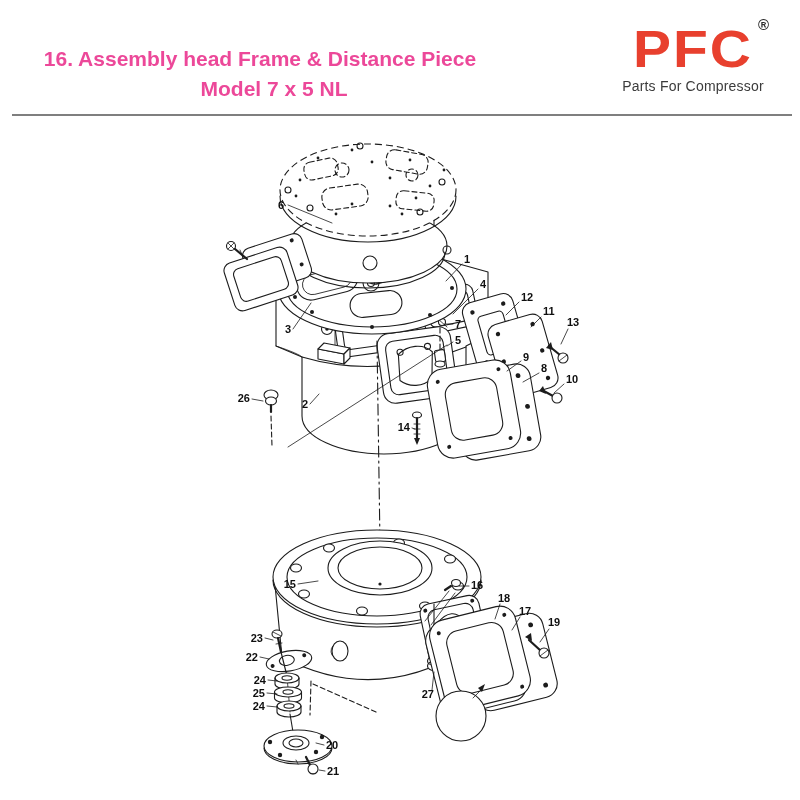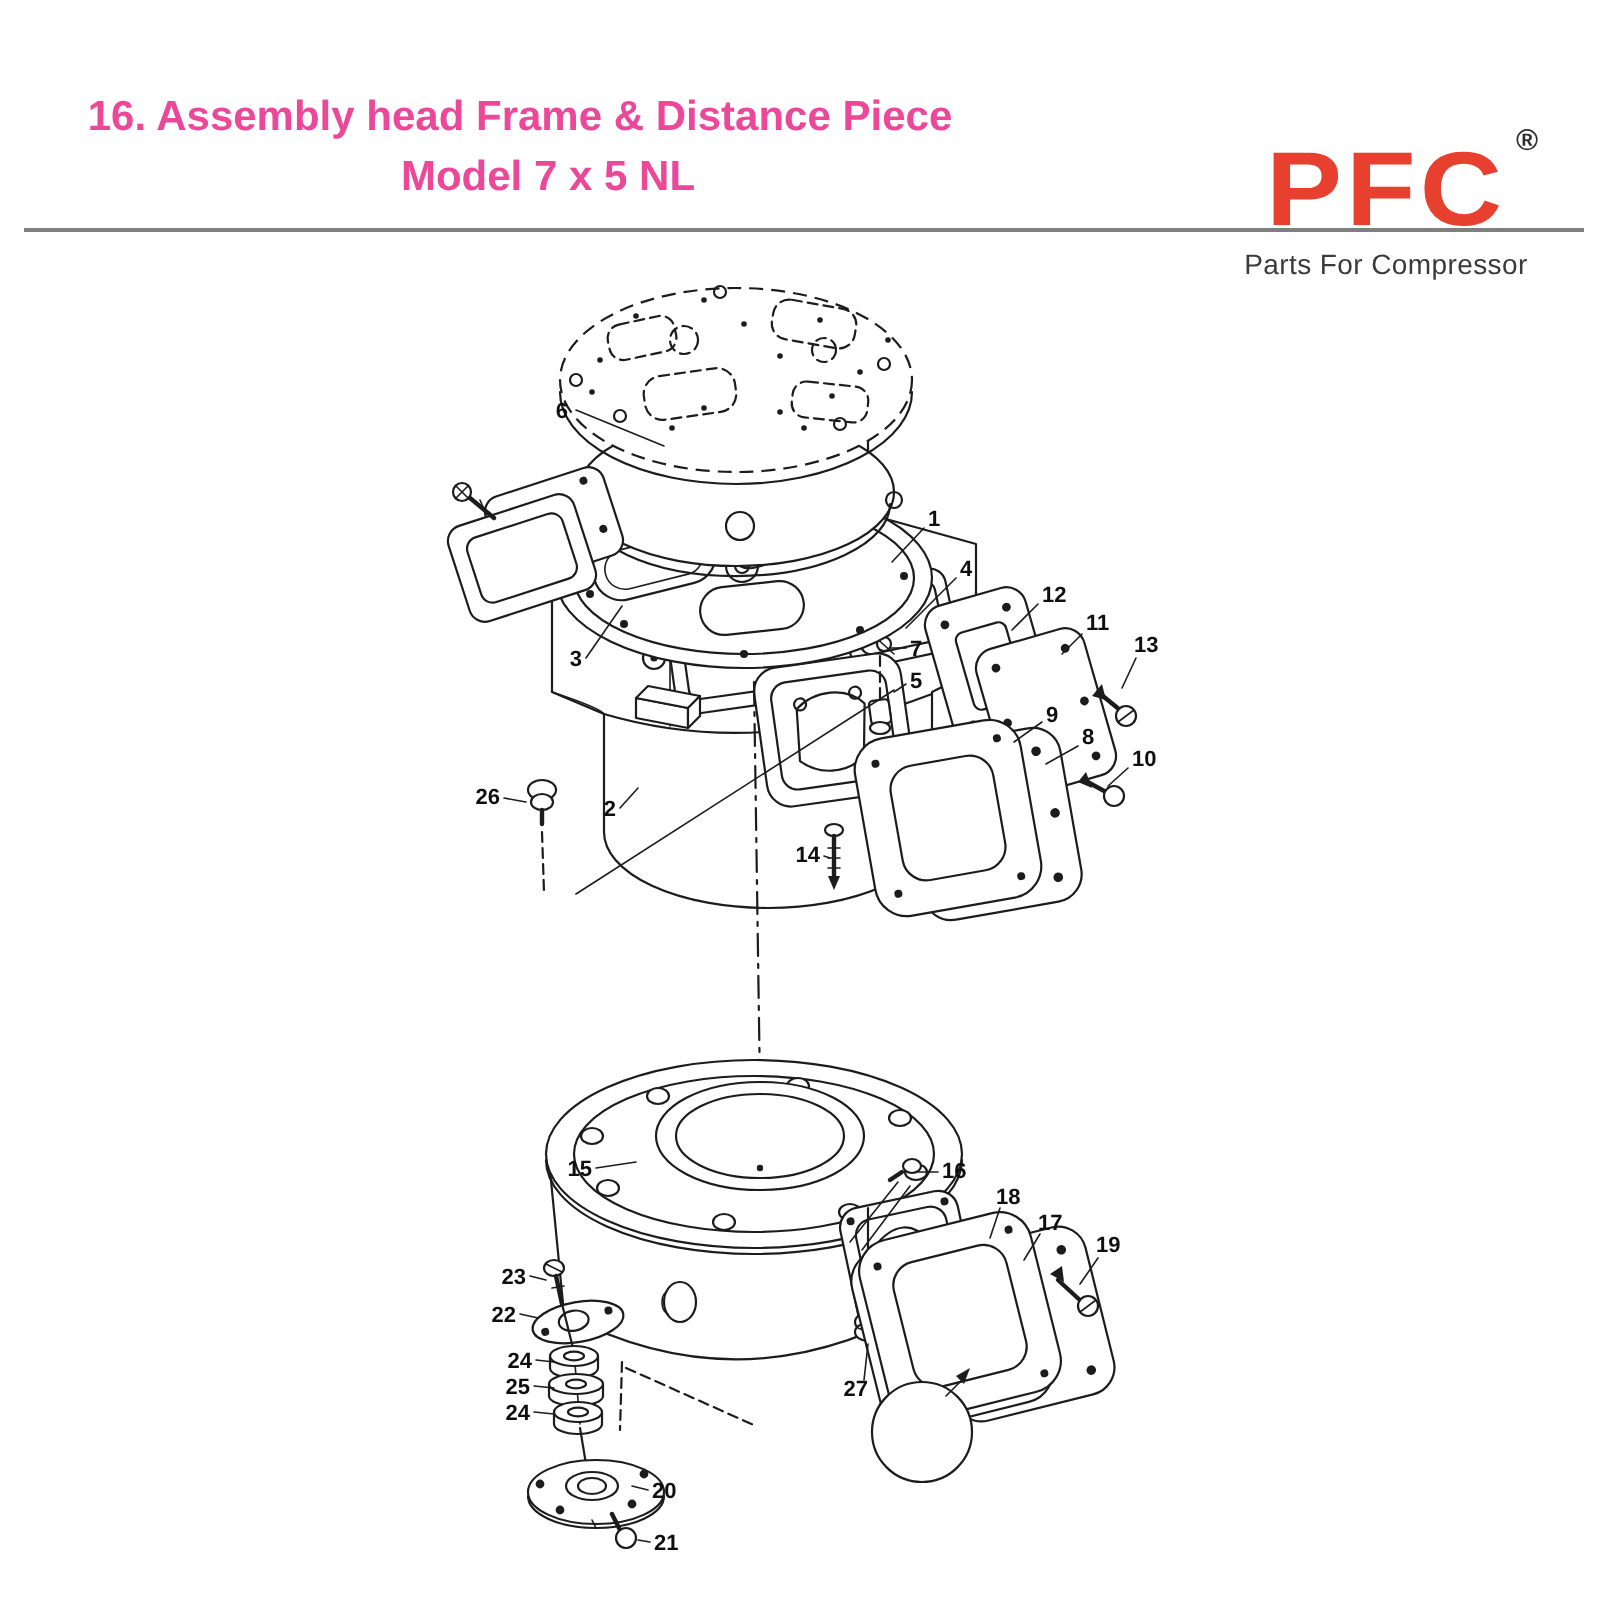--- a/index.html
+++ b/index.html
@@ -4,21 +4,21 @@
 <style>
   html,body{margin:0;padding:0;background:#ffffff;}
   .page{position:relative;width:800px;height:800px;background:#ffffff;overflow:hidden;
         font-family:"Liberation Sans",sans-serif;}
   
   .header{position:absolute;top:0;left:0;width:800px;height:115px;}
   .title-block{position:absolute;top:44px;left:0;width:520px;text-align:center;}
   .title-line{font-weight:bold;font-size:21px;line-height:30px;color:#ec4899;}
   .title-line2{padding-left:28px;}
   .logo{position:absolute;top:20px;right:22px;width:170px;text-align:center;}
-  .logo-row{position:relative;display:inline-block;margin-top:46px;}
+  .logo-row{position:relative;display:inline-block;}
   .logo-text{font-weight:bold;font-size:57px;line-height:58px;color:#e8402e;
              letter-spacing:2px;display:inline-block;transform:scaleY(.92);}
   .logo-reg{position:absolute;top:-4px;right:-16px;font-size:15px;font-weight:bold;color:#2e2e2e;}
   .logo-tagline{font-weight:normal;font-size:14px;color:#3b3b3b;letter-spacing:.2px;
                 white-space:nowrap;margin-top:0px;}
   .divider{position:absolute;top:114px;left:12px;right:8px;height:2px;background:#7f7f7f;}
   
   svg.diagram{position:absolute;top:0;left:0;}
   .ln{fill:none;stroke:#1c1c1c;stroke-width:1.1;stroke-linecap:round;stroke-linejoin:round;}
   .wh{fill:#ffffff;stroke:#1c1c1c;stroke-width:1.1;stroke-linejoin:round;}

